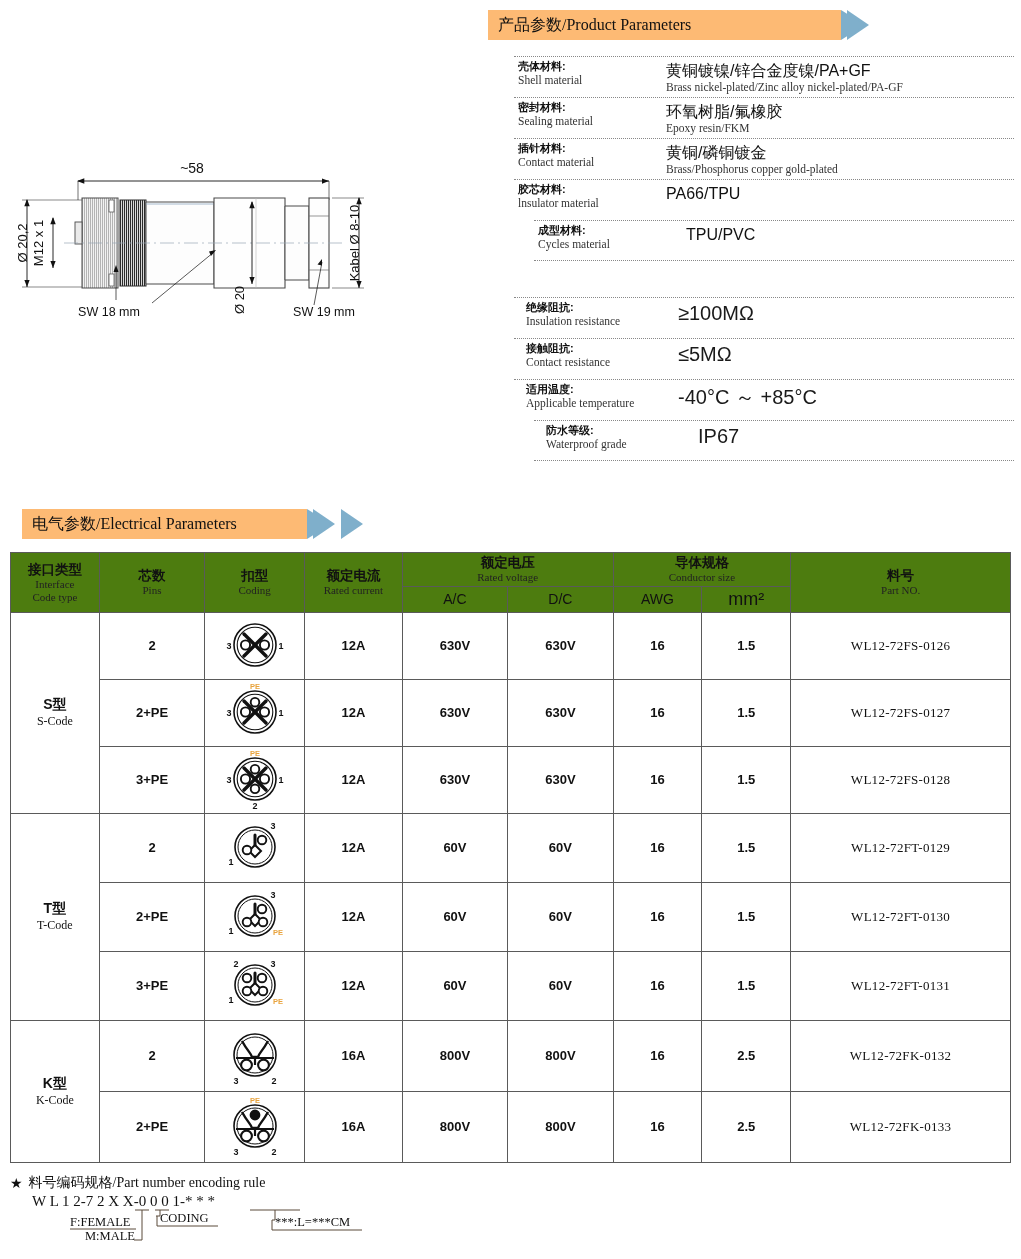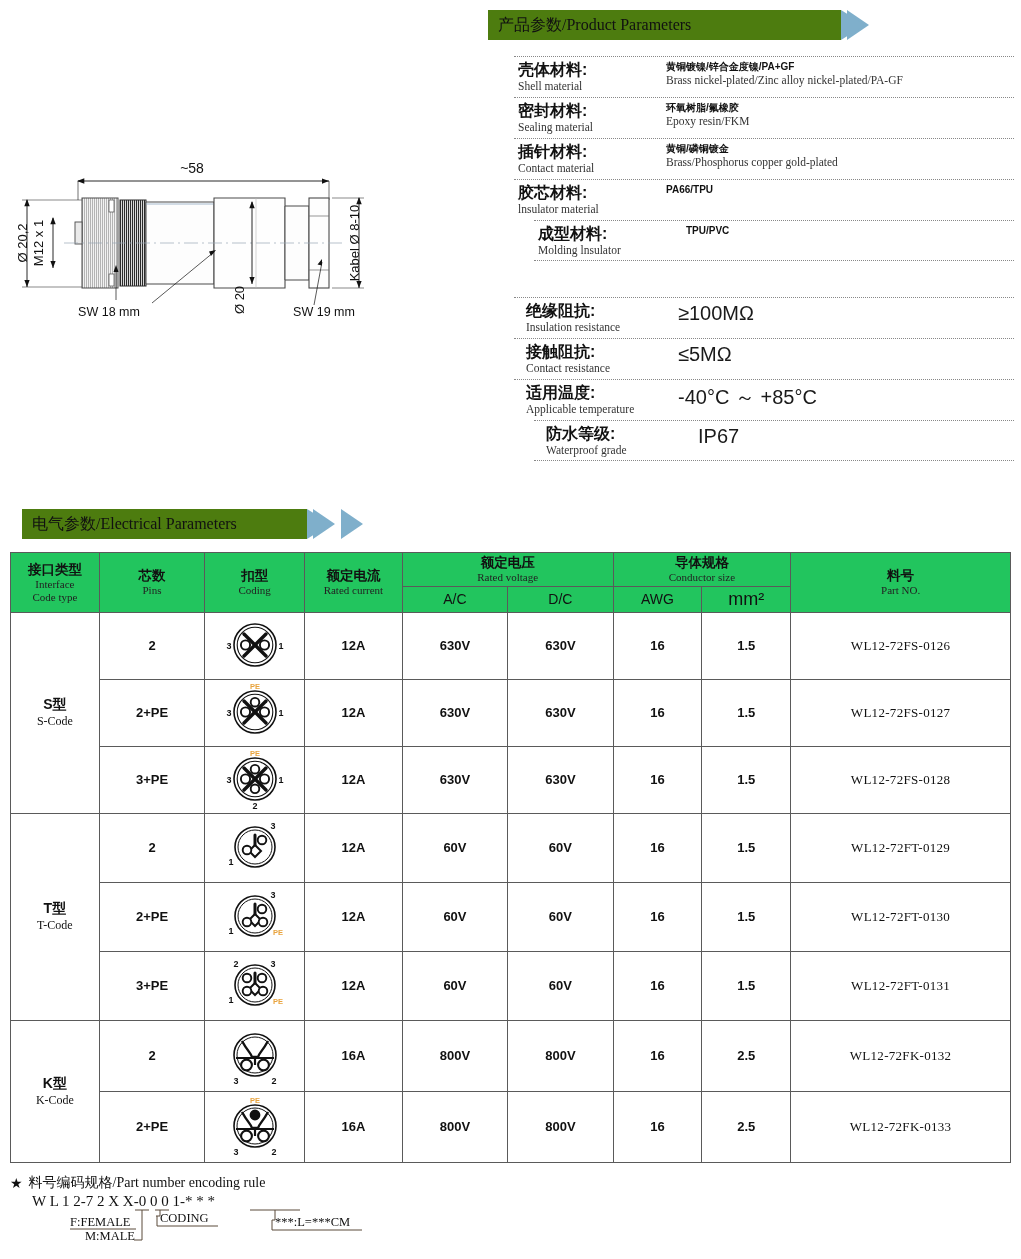--- a/index.html
+++ b/index.html
@@ -9,21 +9,21 @@
     background: #ffffff;
     font-family: "Liberation Sans", sans-serif;
     color: #1a1a1a;
     position: relative;
     overflow: hidden;
   }
 
   
   .banner { position: absolute; display: flex; align-items: center; height: 30px; }
   .banner-body {
-    height: 30px; background: #4d7c0f;
+    height: 30px; background: #fdba74;
     display: flex; align-items: center;
     padding-left: 10px; padding-right: 46px;
     position: relative;
   }
   .banner-body::after {
     content: ""; position: absolute; right: 0; top: 0;
     width: 0; height: 0;
     border-left: 24px solid #7fafcb;
     border-top: 15px solid transparent;
     border-bottom: 15px solid transparent;
@@ -51,26 +51,26 @@
   #spec-materials { top: 56px; }
   #spec-performance { top: 297px; }
   .spec-row {
     display: flex; align-items: flex-start;
     border-top: 1px dotted #888;
     padding: 3px 0 2px 4px;
     min-height: 41px;
   }
   .spec-group .spec-row:last-child { border-bottom: 1px dotted #888; margin-left: 20px; }
   .spec-label { width: 148px; flex: 0 0 148px; }
-  .spec-cn { font-size: 16px; font-weight: bold; color: #111; line-height: 1.25; }
+  .spec-cn { font-size: 11px; font-weight: bold; color: #111; line-height: 1.25; }
   .spec-en {
     font-size: 11.5px; color: #333; line-height: 1.2;
     font-family: "Liberation Serif", serif;
   }
-  .spec-val-cn { font-size: 10px; font-weight: bold; color: #111; line-height: 1.25; }
+  .spec-val-cn { font-size: 16px; font-weight: normal; color: #111; line-height: 1.25; }
   .spec-val-en {
     font-size: 11.5px; color: #333; line-height: 1.2;
     font-family: "Liberation Serif", serif;
   }
   .spec-value { padding-top: 1px; }
   .spec-perf .spec-label { width: 160px; flex: 0 0 160px; padding-left: 8px; }
   .spec-perf .spec-value { font-size: 20px; font-weight: normal; }
 
   
   #drawing { position: absolute; left: 4px; top: 140px; width: 400px; height: 200px; }
@@ -81,21 +81,21 @@
     width: 1001px;
     border-collapse: collapse;
     table-layout: fixed;
   }
   #param-table td, #param-table th {
     border: 1px solid #5a5a5a;
     text-align: center; vertical-align: middle;
     font-size: 13px; color: #111;
     padding: 2px;
   }
-  #param-table thead th { background: #22c55e; font-weight: normal; }
+  #param-table thead th { background: #4d7c0f; font-weight: normal; }
   .th-cn { font-size: 13.5px; font-weight: bold; color: #111; line-height: 1.2; }
   .th-en {
     font-size: 11px; color: #222; line-height: 1.15;
     font-family: "Liberation Serif", serif; font-weight: normal;
   }
   .cell-code-cn { font-size: 14px; font-weight: bold; }
   .cell-code-en { font-size: 12px; font-family: "Liberation Serif", serif; }
   .cell-num { font-size: 14px; font-weight: bold; }
   .cell-pn {
     font-size: 14px;
@@ -234,21 +234,21 @@
       <div class="spec-cn">胶芯材料:</div>
       <div class="spec-en">lnsulator material</div>
     </div>
     <div class="spec-value">
       <div class="spec-val-cn">PA66/TPU</div>
     </div>
   </div>
   <div class="spec-row">
     <div class="spec-label">
       <div class="spec-cn">成型材料:</div>
-      <div class="spec-en">Molding lnsulator</div>
+      <div class="spec-en">Cycles material</div>
     </div>
     <div class="spec-value">
       <div class="spec-val-cn">TPU/PVC</div>
     </div>
   </div>
 </div>
 
 <div class="spec-group" id="spec-performance">
   <div class="spec-row spec-perf">
     <div class="spec-label">

